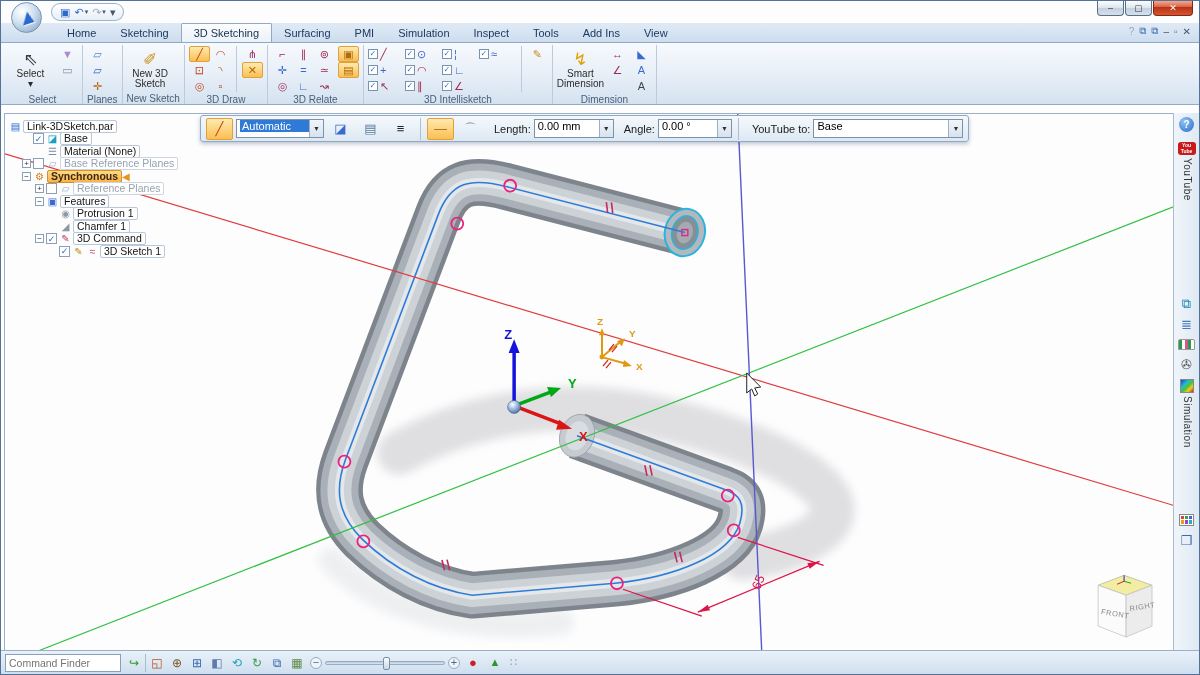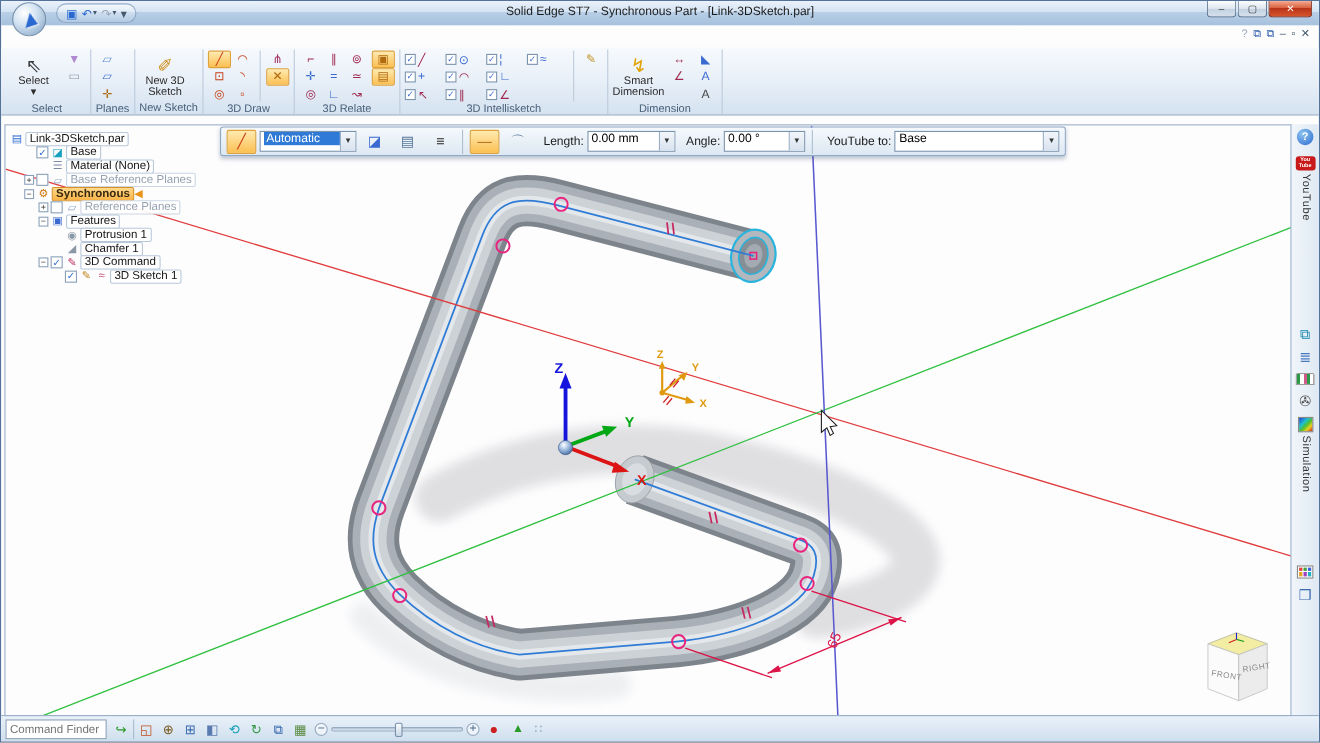--- a/index.html
+++ b/index.html
@@ -109,42 +109,39 @@
   .stripes{width:17px;height:11px;border:1px solid #999;border-radius:2px 2px 0 0;
     background:repeating-linear-gradient(90deg,#2a9a4a 0 3px,#fff 3px 6px,#d05a8a 6px 9px)}
   .table-ic{width:15px;height:12px;display:grid;grid-template-columns:1fr 1fr 1fr;grid-template-rows:1fr 1fr;
     border:1px solid #888;background:#fff;gap:1px;padding:1px}
 
   
   .statusbar{position:absolute;left:0;right:0;bottom:0;height:24px;display:flex;align-items:center;
     gap:4px;padding:0 4px;background:linear-gradient(#e9f1f9,#cfdfee);border-top:1px solid #9ab0c8}
   .msg{flex:0 0 750px;height:18px;background:#fff;border:1px solid #8aa0b8;font-size:10.5px;
     line-height:16px;padding:0 4px;color:#1b1b1b;overflow:hidden;white-space:nowrap}
-  .cmd-input{width:92px;height:18px;border:1px solid #8aa0b8;font-size:10.5px;padding:0 3px;color:#444;
+  .cmd-input{width:116px;height:18px;border:1px solid #8aa0b8;font-size:10.5px;padding:0 3px;color:#444;
     font-family:"Liberation Sans",sans-serif}
   .st-btn{width:18px;height:18px;display:flex;align-items:center;justify-content:center;font-size:12px;
     border:1px solid transparent;border-radius:2px;line-height:1}
   .st-sep{width:1px;height:18px;background:#a8bcd0}
   .zoom-slider{display:flex;align-items:center;gap:3px;width:150px}
   .zs-end{font-size:11px;color:#4a6a8a;width:12px;height:12px;border:1px solid #98acc2;border-radius:50%;
     display:flex;align-items:center;justify-content:center;line-height:1;background:#eef4fa}
   .zs-track{flex:1;height:4px;background:linear-gradient(#b8c8da,#dce6f2);border:1px solid #98acc2;
     border-radius:2px;position:relative}
   .zs-thumb{position:absolute;left:48%;top:-5px;width:7px;height:13px;border:1px solid #7890aa;
     border-radius:2px;background:linear-gradient(#fafcfe,#c8d6e6)}
   .grip{color:#8aa0b8;font-size:11px;letter-spacing:1px;margin-left:2px}
 </style>
 </head>
 <body>
 
 <div class="window">
 
-  <div class="titlebar">
-    <div class="title-text">Solid Edge ST7 - Synchronous Part - [Link-3DSketch.par]</div>
-  </div>
   <div class="win-controls">
     <div class="win-btn">
         <span>–</span>
       </div>
     <div class="win-btn">
         <span>▢</span>
       </div>
     <div class="win-btn close">
         <span>✕</span>
       </div>
@@ -162,20 +159,32 @@
       </span>
       <span class="qi">
         <span style="color: rgb(154, 168, 184);">↷</span>
         <span class="arr">▾</span>
       </span>
       <span class="qi">
         <span style="color: rgb(68, 88, 110);">▾</span>
       </span>
     </div>
 
+  <div class="tabs-row" id="tabs">
+      <div class="tab">Home</div>
+      <div class="tab">Sketching</div>
+      <div class="tab active">3D Sketching</div>
+      <div class="tab">Surfacing</div>
+      <div class="tab">PMI</div>
+      <div class="tab">Simulation</div>
+      <div class="tab">Inspect</div>
+      <div class="tab">Tools</div>
+      <div class="tab">Add Ins</div>
+      <div class="tab">View</div>
+    </div>
   <div class="doc-controls" id="doc-controls">
       <span style="color: rgb(154, 168, 184);">?</span>
       <span style="color: rgb(58, 106, 176);">⧉</span>
       <span style="color: rgb(58, 106, 176);">⧉</span>
       <span style="color: rgb(68, 88, 110);">–</span>
       <span style="color: rgb(68, 88, 110);">▫</span>
       <span style="color: rgb(68, 88, 110);">✕</span>
     </div>
 
   <div class="ribbon" id="ribbon">

